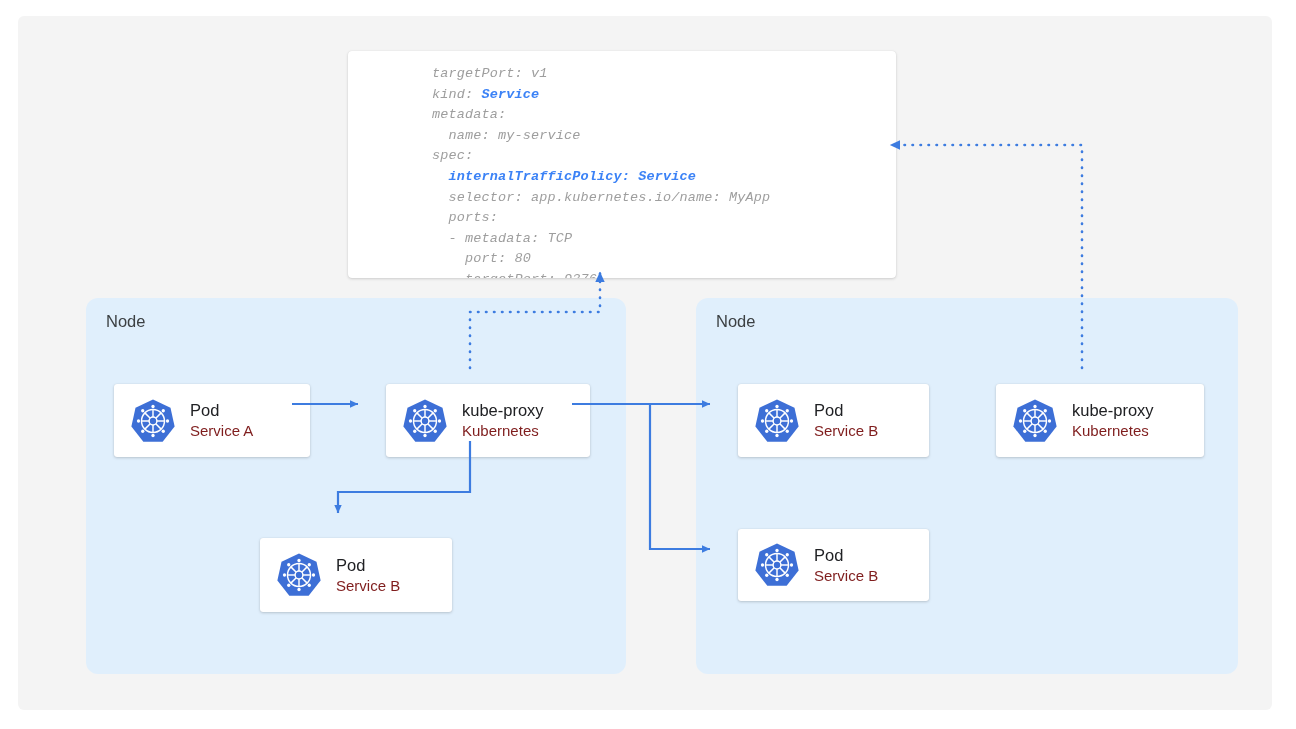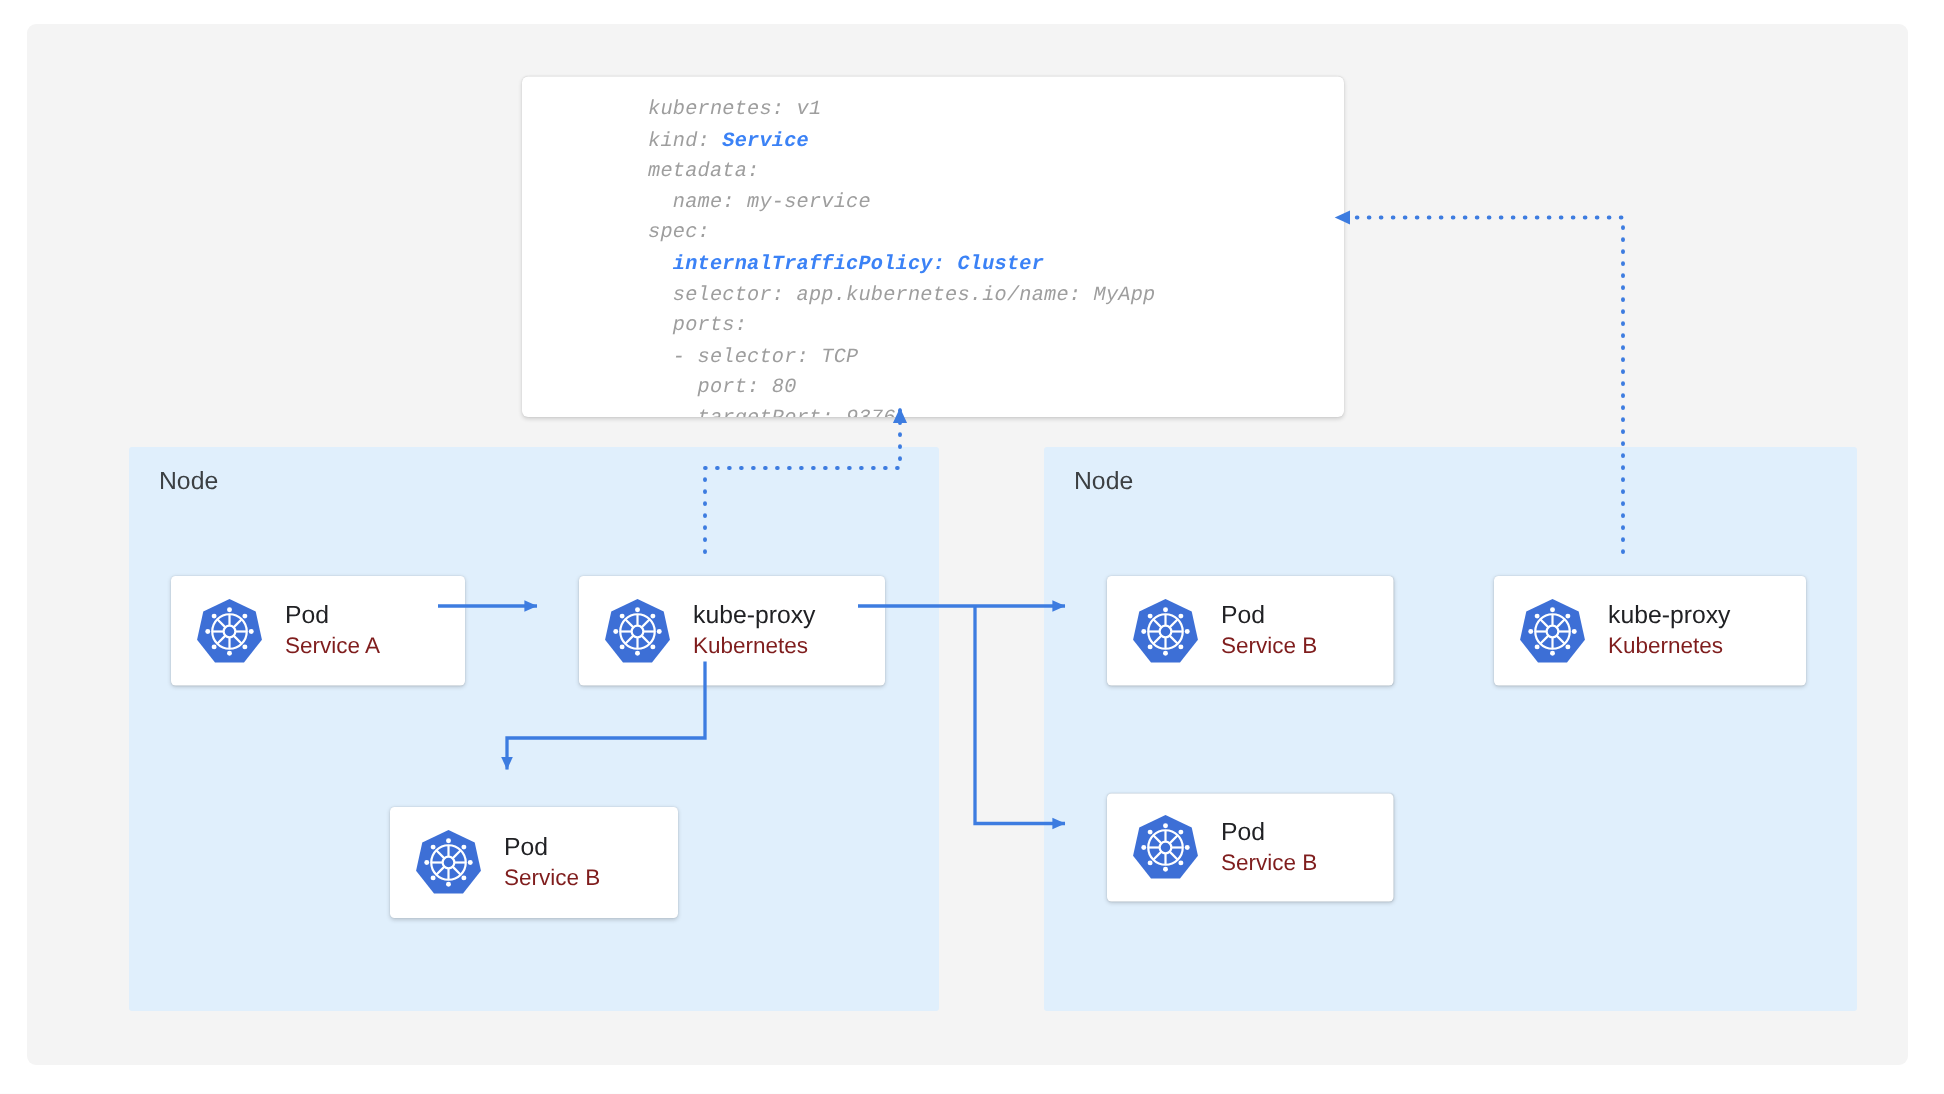--- a/index.html
+++ b/index.html
@@ -51,21 +51,21 @@
     letter-spacing: 0.15px;
   }
   #yaml-code .b {
     font-weight: bold;
     color: #3b82f6;
   }
   
   .node-box {
     position: absolute;
     background: #e0effc;
-    border-radius: 2px;
+    border-radius: 12px;
   }
   #node-left  { left: 68px;  top: 282px; width: 540px; height: 376px; }
   #node-right { left: 678px; top: 282px; width: 542px; height: 376px; }
   .node-label {
     position: absolute;
     left: 20px;
     top: 14px;
     font-size: 16.5px;
     color: #3c4043;
     font-family: "Liberation Sans", sans-serif;
@@ -122,29 +122,29 @@
   }
 </style>
 </head>
 <body>
 
 <div id="screen">
 
   <div id="canvas">
 
     <div id="yaml-card">
-      <div id="yaml-code"><span>kubernetes: v1</span>
+      <div id="yaml-code"><span>targetPort: v1</span>
 <span>kind: <span class="b">Service</span></span>
 <span>metadata:</span>
 <span>  name: my-service</span>
 <span>spec:</span>
-<span class="b">  internalTrafficPolicy: Cluster</span>
+<span class="b">  internalTrafficPolicy: Service</span>
 <span>  selector: app.kubernetes.io/name: MyApp</span>
 <span>  ports:</span>
-<span>  - selector: TCP</span>
+<span>  - metadata: TCP</span>
 <span>    port: 80</span>
 <span>    targetPort: 9376</span></div>
     </div>
 
     <div class="node-box" id="node-left">
       <div class="node-label">Node</div>
     </div>
 
     <div class="node-box" id="node-right">
       <div class="node-label">Node</div>

